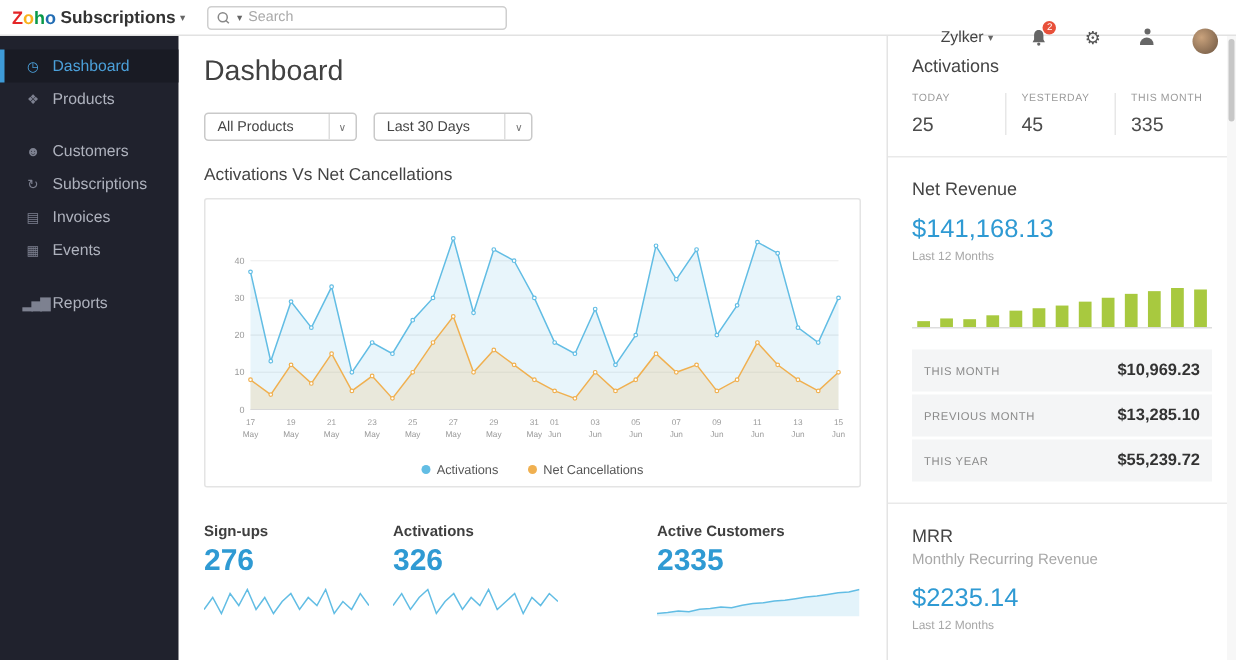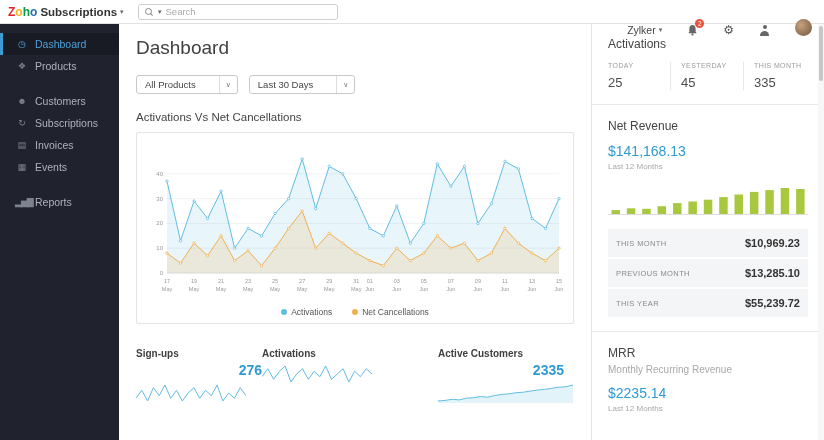--- a/index.html
+++ b/index.html
@@ -11,21 +11,21 @@
   .logo-area { width: 112px; display: flex; align-items: center; gap: 3px; flex-shrink: 0; }
   .logo { font-weight: bold; font-size: 12px; }
   .app-name { font-size: 11.5px; font-weight: bold; color: #333; white-space: nowrap; }
   .caret { font-size: 7px; color: #666; }
   .search-box { display: flex; align-items: center; gap: 4px; width: 200px; height: 16px; border: 1px solid #cfcfcf; border-radius: 3px; padding: 0 6px; margin-left: 18px; background: #fff; }
   .search-box input { border: none; outline: none; font-size: 9.5px; width: 145px; color: #333; font-family: "Liberation Sans", sans-serif; }
   .search-box input::placeholder { color: #a9a9a9; }
   .lens { position: relative; width: 9px; height: 9px; flex-shrink: 0; }
   .lens::before { content: ""; position: absolute; width: 5px; height: 5px; border: 1px solid #888; border-radius: 50%; left: 0; top: 1px; }
   .lens::after { content: ""; position: absolute; width: 3px; height: 1px; background: #888; transform: rotate(45deg); left: 5px; top: 7px; }
-  .topbar-right { margin-left: auto; display: flex; align-items: flex-end; gap: 25px; margin-top: 32px; }
+  .topbar-right { margin-left: auto; display: flex; align-items: flex-start; gap: 25px; margin-top: 32px; }
   .zylker { font-size: 10.5px; color: #444; display: flex; align-items: center; gap: 3px; cursor: pointer; }
   .icon-btn { position: relative; display: flex; align-items: center; cursor: pointer; }
   .badge { position: absolute; top: -5px; right: -6px; background: #e8503a; color: #fff; font-size: 6.5px; min-width: 9px; height: 9px; border-radius: 50%; display: flex; align-items: center; justify-content: center; }
   .gear { font-size: 12px; color: #555; line-height: 1; }
   .user-ico { position: relative; width: 11px; height: 11px; }
   .user-ico::before { content: ""; position: absolute; width: 4px; height: 4px; border-radius: 50%; background: #666; left: 3.5px; top: 0; }
   .user-ico::after { content: ""; position: absolute; width: 9px; height: 5px; border-radius: 5px 5px 0 0; background: #666; left: 1px; bottom: 0; }
   .avatar { width: 17px; height: 17px; border-radius: 50%; background: radial-gradient(circle at 35% 35%, #c9a27c, #6b5440); }
 
   
@@ -47,34 +47,34 @@
   .filter-btn .chev { font-size: 7px; color: #777; border-left: 1px solid #ddd; padding: 0 6px; height: 100%; display: flex; align-items: center; }
   .chart-title { font-size: 11.5px; color: #444; margin: 17px 0 9px; }
   .chart-card { width: 438px; border: 1px solid #e4e4e4; border-radius: 2px; padding: 8px 8px 6px; }
   .legend { display: flex; justify-content: center; gap: 20px; margin-top: 2px; }
   .legend-item { display: flex; align-items: center; gap: 4px; font-size: 8.5px; color: #555; cursor: pointer; }
   .legend-dot { width: 6px; height: 6px; border-radius: 50%; background: #999; }
   .stats-row { display: flex; margin-top: 24px; }
   .stat { width: 126px; font-weight: bold; }
   .stat:nth-child(2) { width: 176px; }
   .stat-label { font-size: 10px; color: #3f3f3f; }
-  .stat-value { font-size: 14px; color: #2f9ad3; margin-top: 3px; text-align: right; }
+  .stat-value { font-size: 20px; color: #2f9ad3; margin-top: 3px; }
   .stat svg { margin-top: 5px; display: block; }
 
   
   .right-panel { width: 233px; border-left: 1px solid #e4e4e4; padding: 13px 16px 0; }
   .panel-title { font-size: 12px; color: #444; }
   .acols { display: flex; margin-top: 11px; }
   .acol { flex: 1; padding-right: 8px; border-right: 1px solid #e7e7e7; }
   .acol + .acol { padding-left: 10px; }
   .acol:last-child { border-right: none; padding-right: 0; }
   .acol-label { font-size: 7px; color: #9b9b9b; letter-spacing: .4px; }
   .acol-value { font-size: 13px; color: #4c4c4c; margin-top: 6px; }
   .hr { border-top: 1px solid #e9e9e9; margin: 14px -16px; }
-  .nr-amount { font-size: 14px; color: #2f9ad3; margin-top: 10px; }
+  .nr-amount { font-size: 17px; color: #2f9ad3; margin-top: 10px; }
   .nr-period { font-size: 8px; color: #a8a8a8; margin-top: 3px; }
   .right-panel svg { display: block; margin-top: 12px; }
   .nr-rows { margin-top: 12px; }
   .nr-row { display: flex; justify-content: space-between; align-items: center; background: #f4f5f6; padding: 8px 8px; margin-bottom: 2px; }
   .nr-row-label { font-size: 7.5px; color: #8a8a8a; letter-spacing: .4px; }
   .nr-row-value { font-size: 11px; color: #333; font-weight: bold; }
   .mrr-sub { font-size: 10px; color: #a8a8a8; margin-top: 4px; }
 
   
   .scrollbar { position: absolute; right: 0; top: 24px; width: 6px; height: 416px; background: #f7f7f7; }
@@ -292,20 +292,21 @@
     <div class="stats-row">
       <div class="stat">
         <div class="stat-label">Sign-ups</div>
         <div class="stat-value">276</div>
         <svg width="110" height="20" viewBox="0 0 110 20">
             <path d="M0.0 15.3L5.8 7.3L11.6 18.0L17.4 4.7L23.2 12.7L28.9 2.0L34.7 15.3L40.5 7.3L46.3 18.0L52.1 10.0L57.9 4.7L63.7 15.3L69.5 7.3L75.3 12.7L81.1 2.0L86.8 18.0L92.6 10.0L98.4 15.3L104.2 4.7L110.0 12.7" fill="none" stroke="#62bde4" stroke-width="1"></path>
           </svg>
       </div>
       <div class="stat">
         <div class="stat-label">Activations</div>
+        <div class="stat-value">326</div>
         <svg width="110" height="20" viewBox="0 0 110 20">
             <path d="M0.0 12.7L5.8 4.7L11.6 15.3L17.4 7.3L23.2 2.0L28.9 18.0L34.7 10.0L40.5 4.7L46.3 15.3L52.1 7.3L57.9 12.7L63.7 2.0L69.5 15.3L75.3 10.0L81.1 4.7L86.8 18.0L92.6 7.3L98.4 12.7L104.2 4.7L110.0 10.0" fill="none" stroke="#62bde4" stroke-width="1"></path>
           </svg>
       </div>
       <div class="stat">
         <div class="stat-label">Active Customers</div>
         <div class="stat-value">2335</div>
         <svg width="135" height="20" viewBox="0 0 135 20">
             <path d="M0.0 18.0L7.1 17.4L14.2 16.3L21.3 16.9L28.4 15.2L35.5 14.7L42.6 13.6L49.7 14.1L56.8 12.5L63.9 11.4L71.1 10.8L78.2 9.7L85.3 9.2L92.4 8.1L99.5 7.0L106.6 6.4L113.7 5.3L120.8 4.2L127.9 3.7L135.0 2.0L135 20L0 20Z" fill="rgba(98,189,228,0.18)" stroke="none"></path>
             <path d="M0.0 18.0L7.1 17.4L14.2 16.3L21.3 16.9L28.4 15.2L35.5 14.7L42.6 13.6L49.7 14.1L56.8 12.5L63.9 11.4L71.1 10.8L78.2 9.7L85.3 9.2L92.4 8.1L99.5 7.0L106.6 6.4L113.7 5.3L120.8 4.2L127.9 3.7L135.0 2.0" fill="none" stroke="#62bde4" stroke-width="1"></path>

